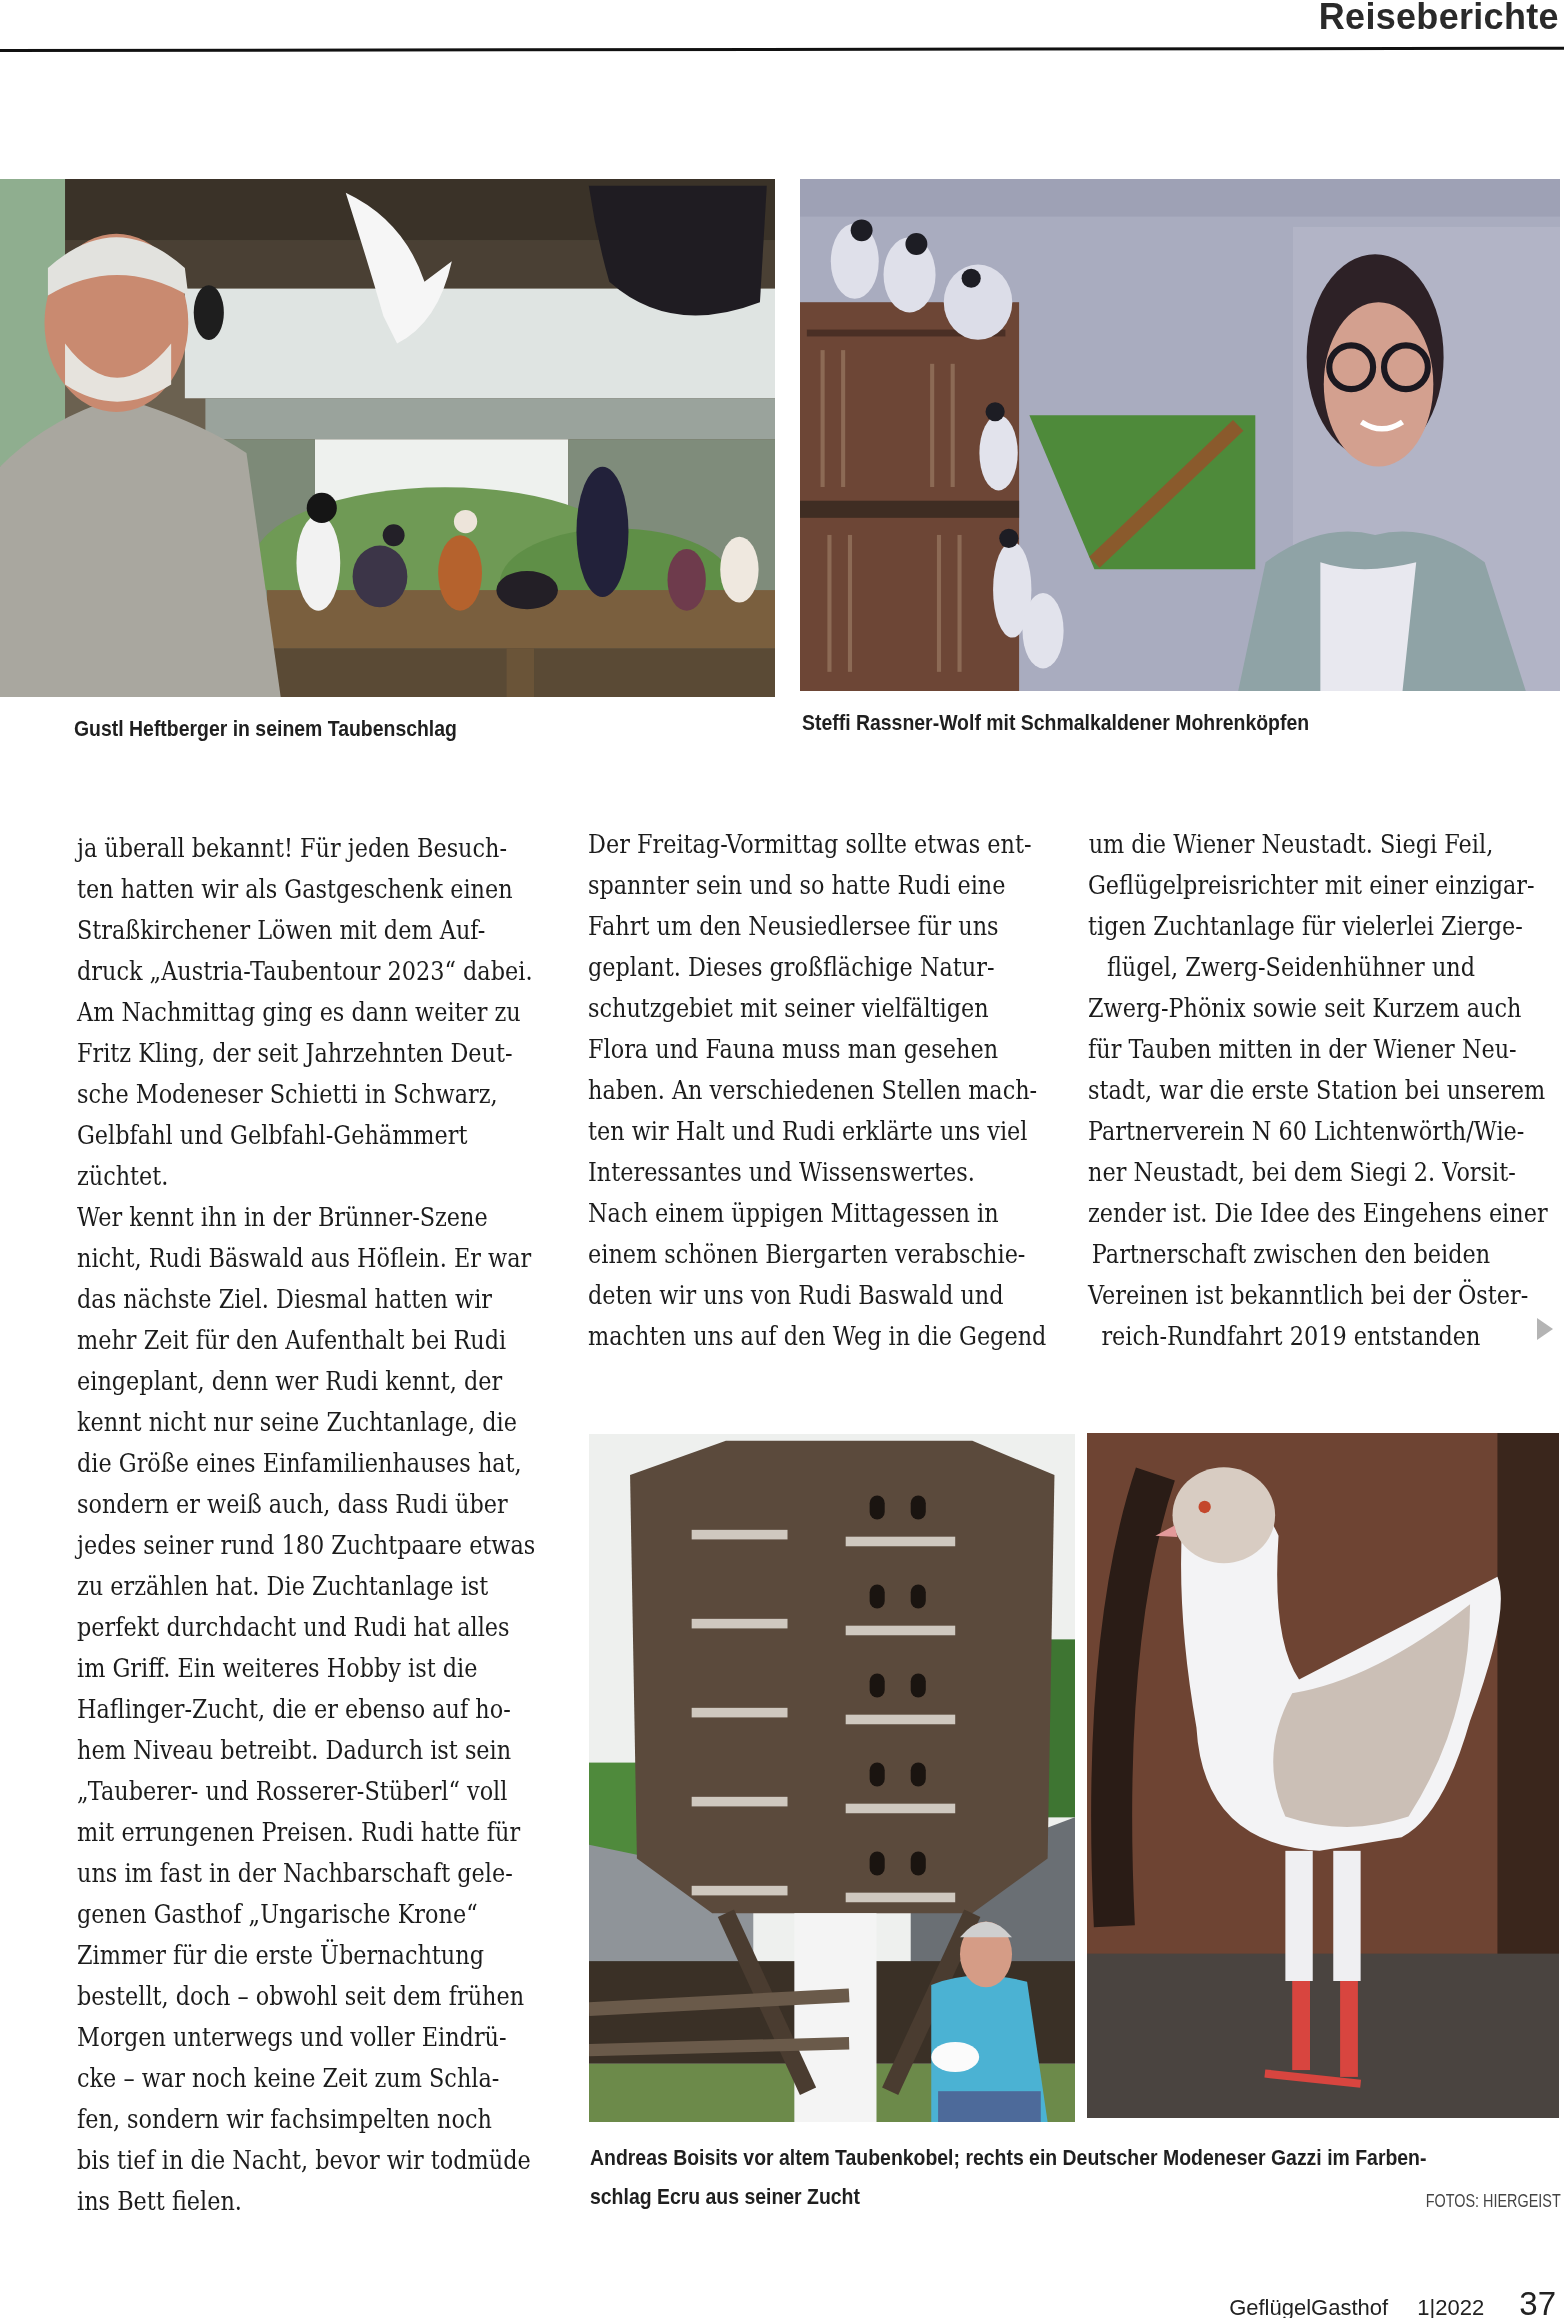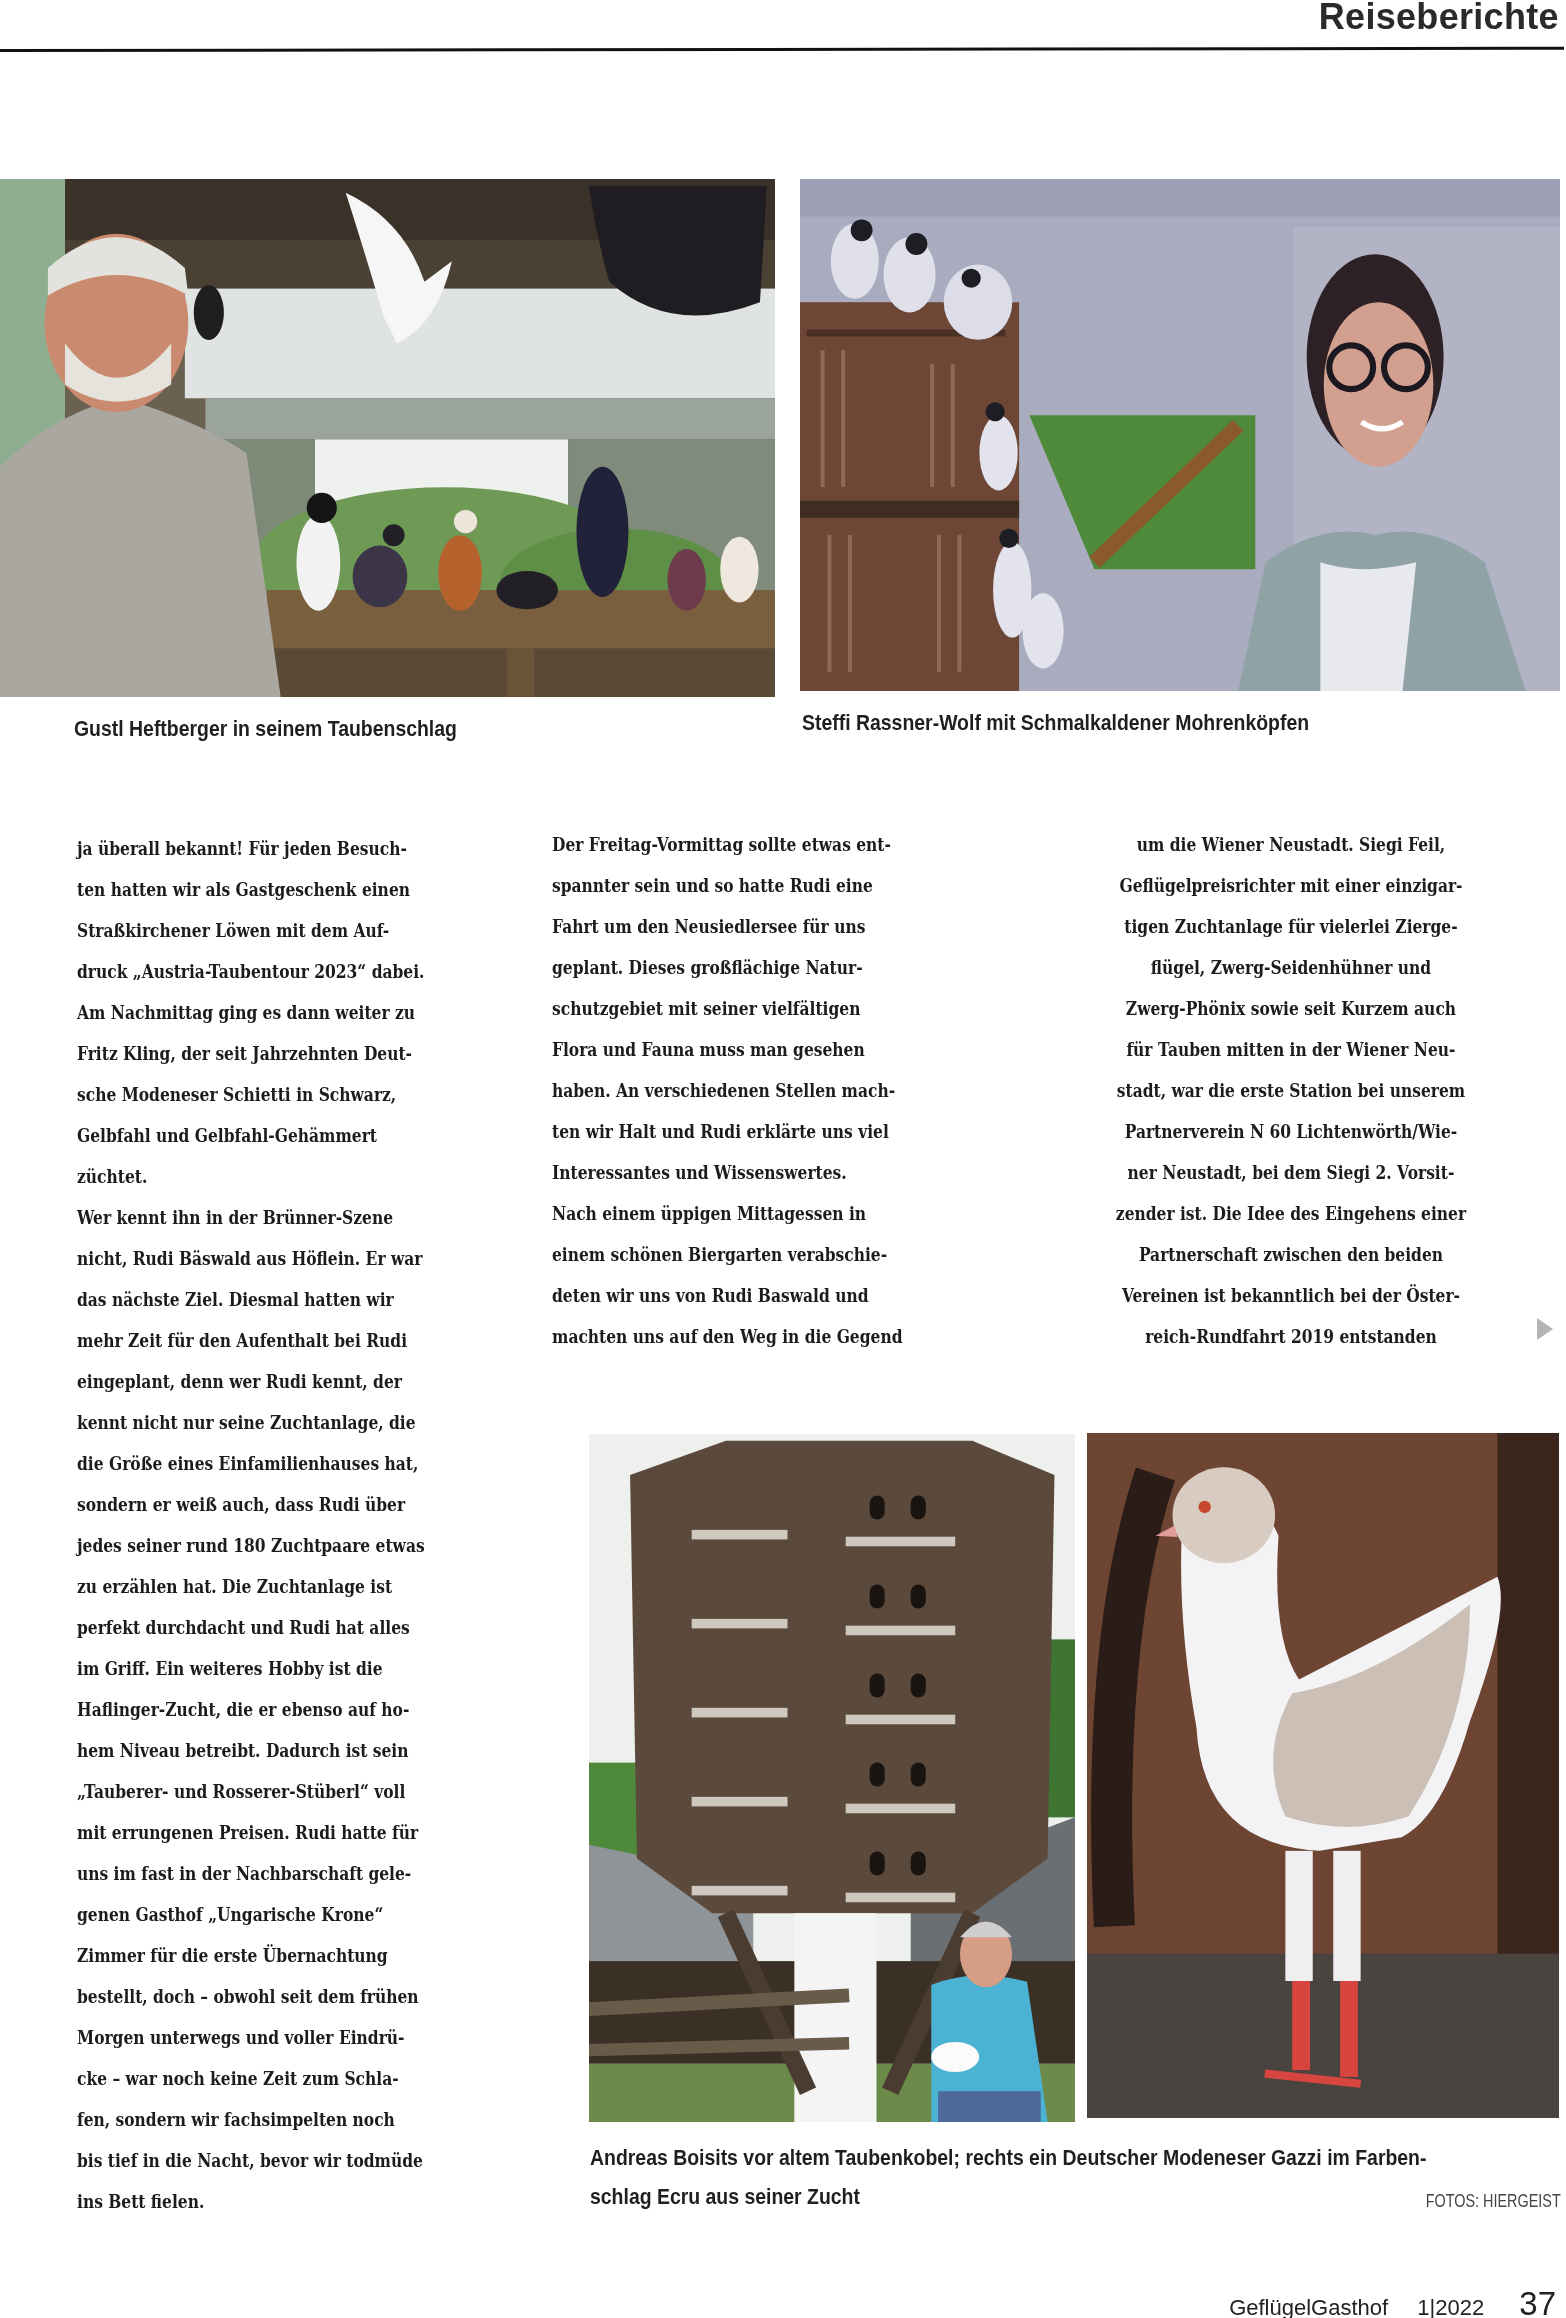--- a/index.html
+++ b/index.html
@@ -7,21 +7,21 @@
 
   .section-title { position: absolute; right: 8.2px; top: -4.1px; font-family: "Liberation Sans", sans-serif; font-weight: bold; font-size: 36px; color: #2a2a2a; letter-spacing: 0.3px; }
   .header-rule { position: absolute; left: 0; top: 49px; width: 1564px; height: 3.4px; background: #111; transform: rotate(-0.08deg); transform-origin: left center; }
 
   .photo { position: absolute; overflow: hidden; }
   .photo svg { display: block; width: 100%; height: 100%; }
 
   .caption { position: absolute; font-family: "Liberation Sans", sans-serif; font-weight: bold; font-size: 22.6px; color: #1f1f1f; line-height: 40px; transform: scaleX(0.86); transform-origin: left top; white-space: nowrap; }
   .credit { position: absolute; font-family: "Liberation Sans", sans-serif; font-size: 18px; color: #444; transform: scaleX(0.8); transform-origin: right top; white-space: nowrap; }
 
-  .col { position: absolute; font-size: 18px; line-height: 41px; color: #1c1c1c; font-weight: bold; }
+  .col { position: absolute; font-size: 26px; line-height: 41px; color: #1c1c1c; }
   .col .line { display: block; white-space: nowrap; transform: scaleX(0.86); transform-origin: left center; }
 
   .more-arrow { position: absolute; left: 1537px; top: 1318px; width: 0; height: 0; border-top: 11.6px solid transparent; border-bottom: 11.6px solid transparent; border-left: 16.4px solid #b4b4b4; }
 
   .footer { position: absolute; right: 11px; top: 2285px; font-family: "Liberation Sans", sans-serif; font-size: 22px; color: #222; white-space: nowrap; }
   .footer .brand-bold { font-weight: normal; }
   .footer .issue { margin-left: 23px; }
   .footer .page { font-weight: normal; font-size: 33px; margin-left: 29px; }
 </style>
 </head>
@@ -145,21 +145,21 @@
   <span class="line">genen Gasthof „Ungarische Krone“</span>
   <span class="line">Zimmer für die erste Übernachtung</span>
   <span class="line">bestellt, doch – obwohl seit dem frühen</span>
   <span class="line">Morgen unterwegs und voller Eindrü-</span>
   <span class="line">cke – war noch keine Zeit zum Schla-</span>
   <span class="line">fen, sondern wir fachsimpelten noch</span>
   <span class="line">bis tief in die Nacht, bevor wir todmüde</span>
   <span class="line">ins Bett fielen.</span>
 </div>
 
-<div class="col" style="left:552px; top:824px; width:479px;">
+<div class="col" style="left:588px; top:824px; width:479px;">
   <span class="line">Der Freitag-Vormittag sollte etwas ent-</span>
   <span class="line">spannter sein und so hatte Rudi eine</span>
   <span class="line">Fahrt um den Neusiedlersee für uns</span>
   <span class="line">geplant. Dieses großflächige Natur-</span>
   <span class="line">schutzgebiet mit seiner vielfältigen</span>
   <span class="line">Flora und Fauna muss man gesehen</span>
   <span class="line">haben. An verschiedenen Stellen mach-</span>
   <span class="line">ten wir Halt und Rudi erklärte uns viel</span>
   <span class="line">Interessantes und Wissenswertes.</span>
   <span class="line">Nach einem üppigen Mittagessen in</span>

